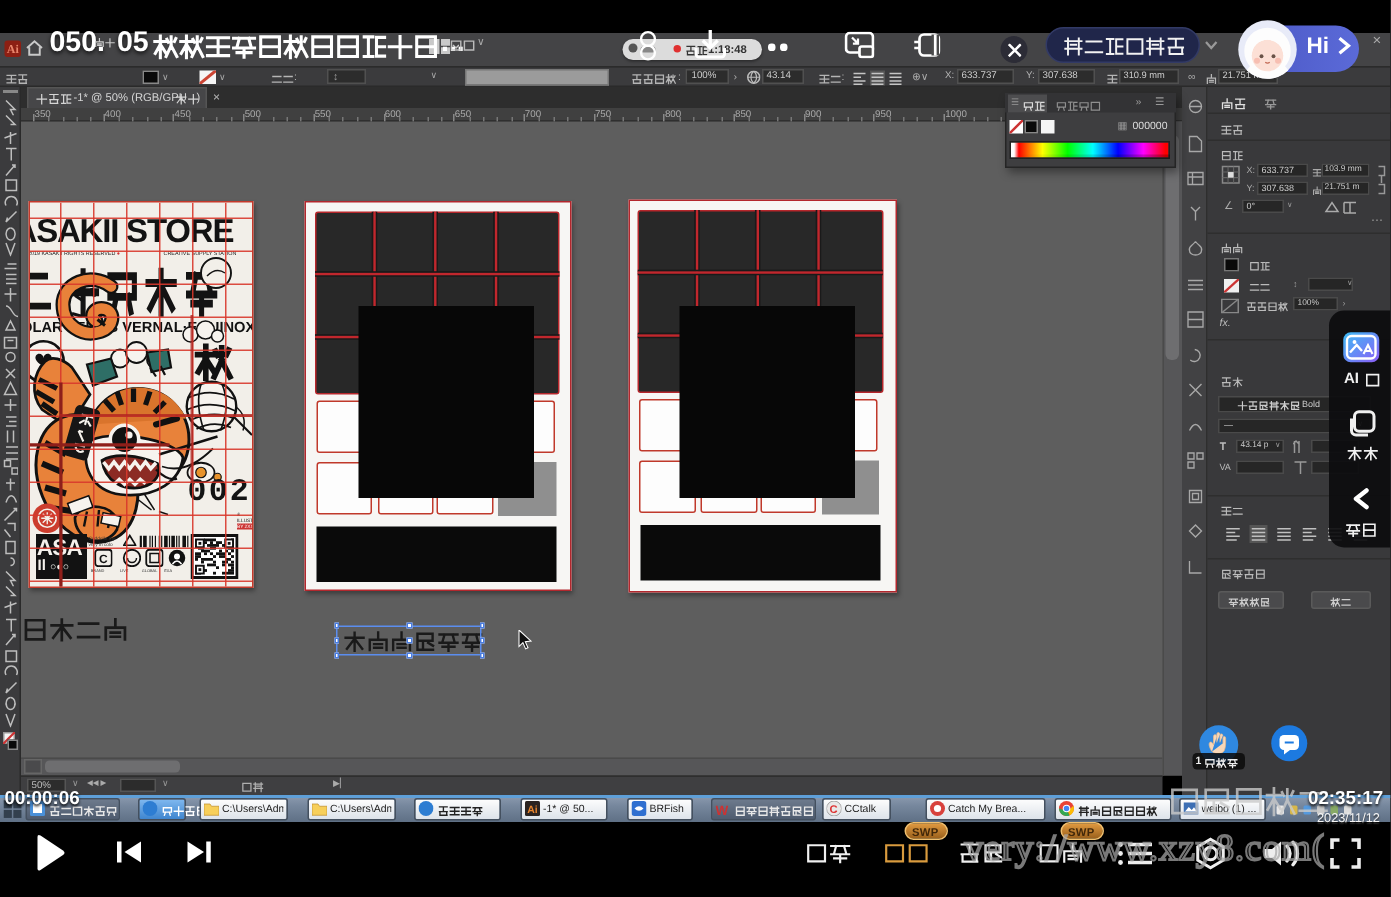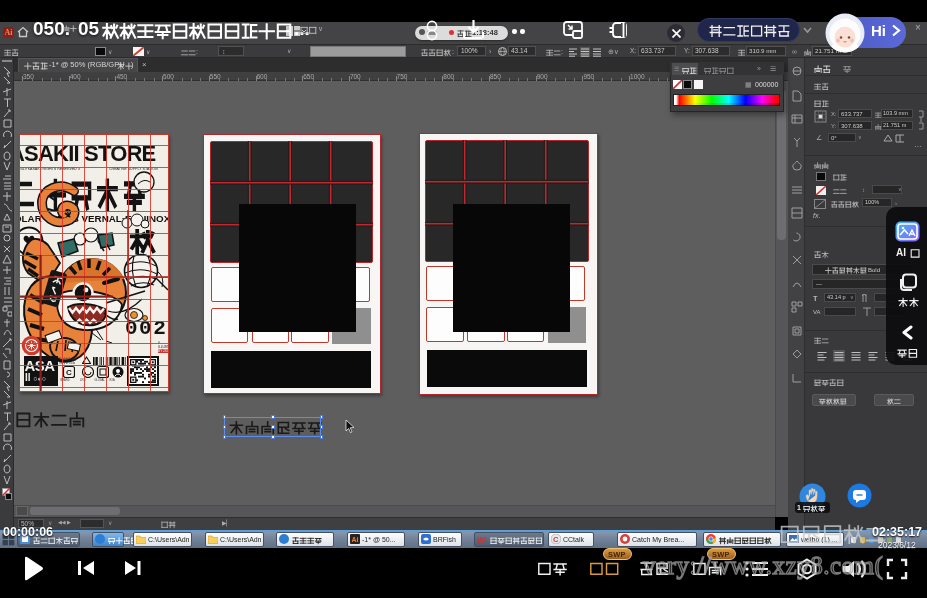--- a/index.html
+++ b/index.html
@@ -1257,21 +1257,21 @@
     <svg width="109" height="26" style="position:absolute;left:0;top:0;overflow:visible">
       <path d="M3.6 4.6L19.8 4.6M3.6 4.6L3.6 20.1M19.8 4.6L19.8 20.1M3.6 20.1L19.8 20.1" stroke="#c9c9c9" stroke-width="1.79" fill="none" stroke-linecap="square" opacity="0.8"></path>
       <path d="M25.8 4.6L25.8 20.1M25.8 4.6L40.5 4.6M40.5 4.6L40.5 11.4M25.8 11.4L40.5 11.4M31.2 11.4L31.2 20.1M25.8 20.1L40.9 20.1M36.0 13.3L40.9 16.2" stroke="#c9c9c9" stroke-width="1.79" fill="none" stroke-linecap="square" opacity="0.8"></path>
       <path d="M46.8 4.2L62.3 4.2M46.8 4.2L46.8 20.5M62.3 4.2L62.3 20.5M46.8 20.5L62.3 20.5M46.8 12.3L62.3 12.3" stroke="#c9c9c9" stroke-width="1.79" fill="none" stroke-linecap="square" opacity="0.8"></path>
       <path d="M66.7 8.1L76.0 8.1M71.3 3.5L71.3 21.2M71.3 10.4L67.1 17.7M71.3 10.4L75.6 17.2M80.2 4.2L80.2 11.4M80.2 11.4L76.0 20.5M80.2 11.4L84.9 20.5M76.7 6.2L77.9 8.5M84.1 5.6L82.9 8.1" stroke="#c9c9c9" stroke-width="1.79" fill="none" stroke-linecap="square" opacity="0.8"></path>
       <path d="M89.3 6.9L105.5 6.9M88.5 18.5L106.3 18.5" stroke="#c9c9c9" stroke-width="1.79" fill="none" stroke-linecap="square" opacity="0.8"></path>
     </svg>
   </div>
 <div style="position:absolute;left:3px;top:526px;font-size:12.5px;color:#fff;font-weight:700;white-space:nowrap;line-height:1;text-shadow:0 1px 2px #000">00:00:06</div>
 <div style="position:absolute;left:872px;top:526px;font-size:12.5px;color:#fff;font-weight:700;white-space:nowrap;line-height:1;text-shadow:0 1px 2px #000">02:35:17</div>
-<div style="position:absolute;left:878px;top:541px;font-size:8.5px;color:#f5f5f5;font-weight:400;white-space:nowrap;line-height:1;text-shadow:0 1px 1px #333">2023/6/12</div>
+<div style="position:absolute;left:878px;top:541px;font-size:8.5px;color:#f5f5f5;font-weight:400;white-space:nowrap;line-height:1;text-shadow:0 1px 1px #333">2023/11/12</div>
 <div style="position:absolute;left:33px;top:19px;font-size:19px;color:#fff;font-weight:700;white-space:nowrap;line-height:1;text-shadow:0 1px 3px rgba(0,0,0,.8)">050.</div>
 <div style="position:absolute;left:78px;top:19px;font-size:19px;color:#fff;font-weight:700;white-space:nowrap;line-height:1;text-shadow:0 1px 3px rgba(0,0,0,.8)">05</div>
 <div style="position:absolute;left:101px;top:20.5px;width:192px;height:21px">
     <svg width="192" height="21" style="position:absolute;left:0;top:0;overflow:visible">
       <path d="M2.2 6.7L9.7 6.7M5.9 3.0L5.9 17.4M5.9 8.6L2.5 14.6M5.9 8.6L9.4 14.1M13.1 3.6L13.1 9.4M13.1 9.4L9.7 16.7M13.1 9.4L16.9 16.7M10.3 5.2L11.2 7.1M16.2 4.7L15.3 6.7" stroke="#ffffff" stroke-width="2.04" fill="none" stroke-linecap="square" opacity="1.0"></path>
       <path d="M19.5 6.7L27.0 6.7M23.3 3.0L23.3 17.4M23.3 8.6L19.8 14.6M23.3 8.6L26.7 14.1M30.5 3.6L30.5 9.4M30.5 9.4L27.0 16.7M30.5 9.4L34.2 16.7M27.6 5.2L28.6 7.1M33.6 4.7L32.6 6.7" stroke="#ffffff" stroke-width="2.04" fill="none" stroke-linecap="square" opacity="1.0"></path>
       <path d="M37.3 4.2L51.4 4.2M37.3 10.2L51.4 10.2M37.3 16.1L51.4 16.1M44.4 4.2L44.4 16.1" stroke="#ffffff" stroke-width="2.04" fill="none" stroke-linecap="square" opacity="1.0"></path>
       <path d="M54.7 4.5L68.7 4.5M58.6 4.5L57.0 10.2M64.8 4.5L66.4 10.2M54.7 11.0L68.7 11.0M61.7 11.0L61.7 17.2M57.0 14.1L66.4 14.1" stroke="#ffffff" stroke-width="2.04" fill="none" stroke-linecap="square" opacity="1.0"></path>
       <path d="M72.8 3.6L85.3 3.6M72.8 3.6L72.8 16.7M85.3 3.6L85.3 16.7M72.8 16.7L85.3 16.7M72.8 10.2L85.3 10.2" stroke="#ffffff" stroke-width="2.04" fill="none" stroke-linecap="square" opacity="1.0"></path>
       <path d="M88.9 6.7L96.4 6.7M92.6 3.0L92.6 17.4M92.6 8.6L89.2 14.6M92.6 8.6L96.1 14.1M99.8 3.6L99.8 9.4M99.8 9.4L96.4 16.7M99.8 9.4L103.6 16.7M97.0 5.2L97.9 7.1M102.9 4.7L102.0 6.7" stroke="#ffffff" stroke-width="2.04" fill="none" stroke-linecap="square" opacity="1.0"></path>

